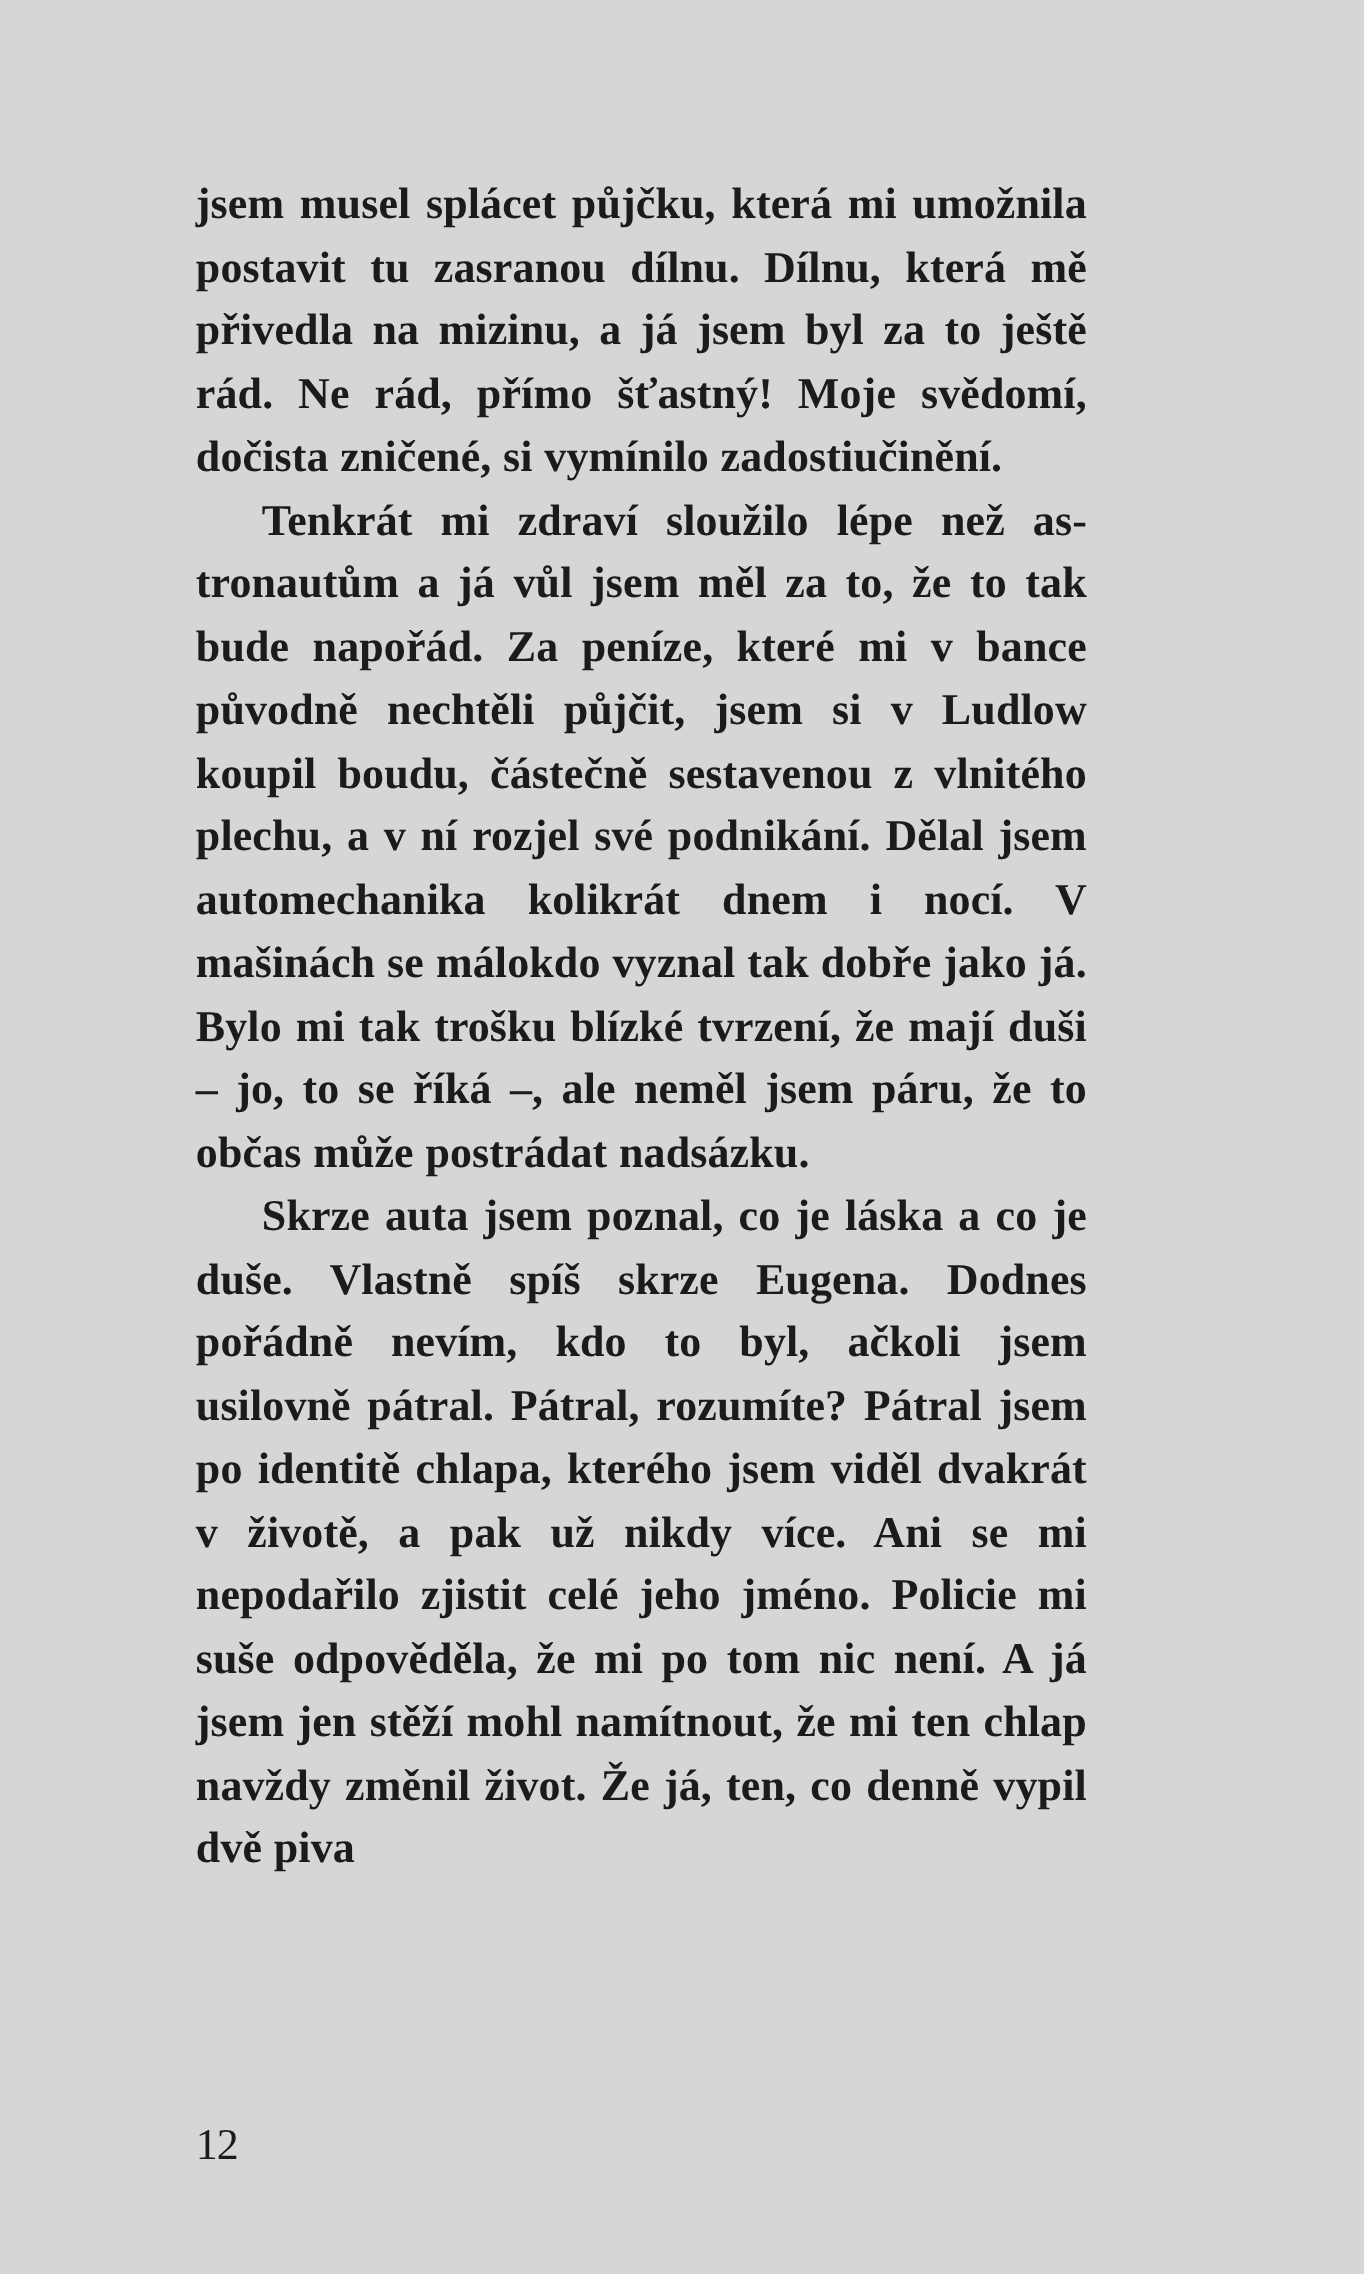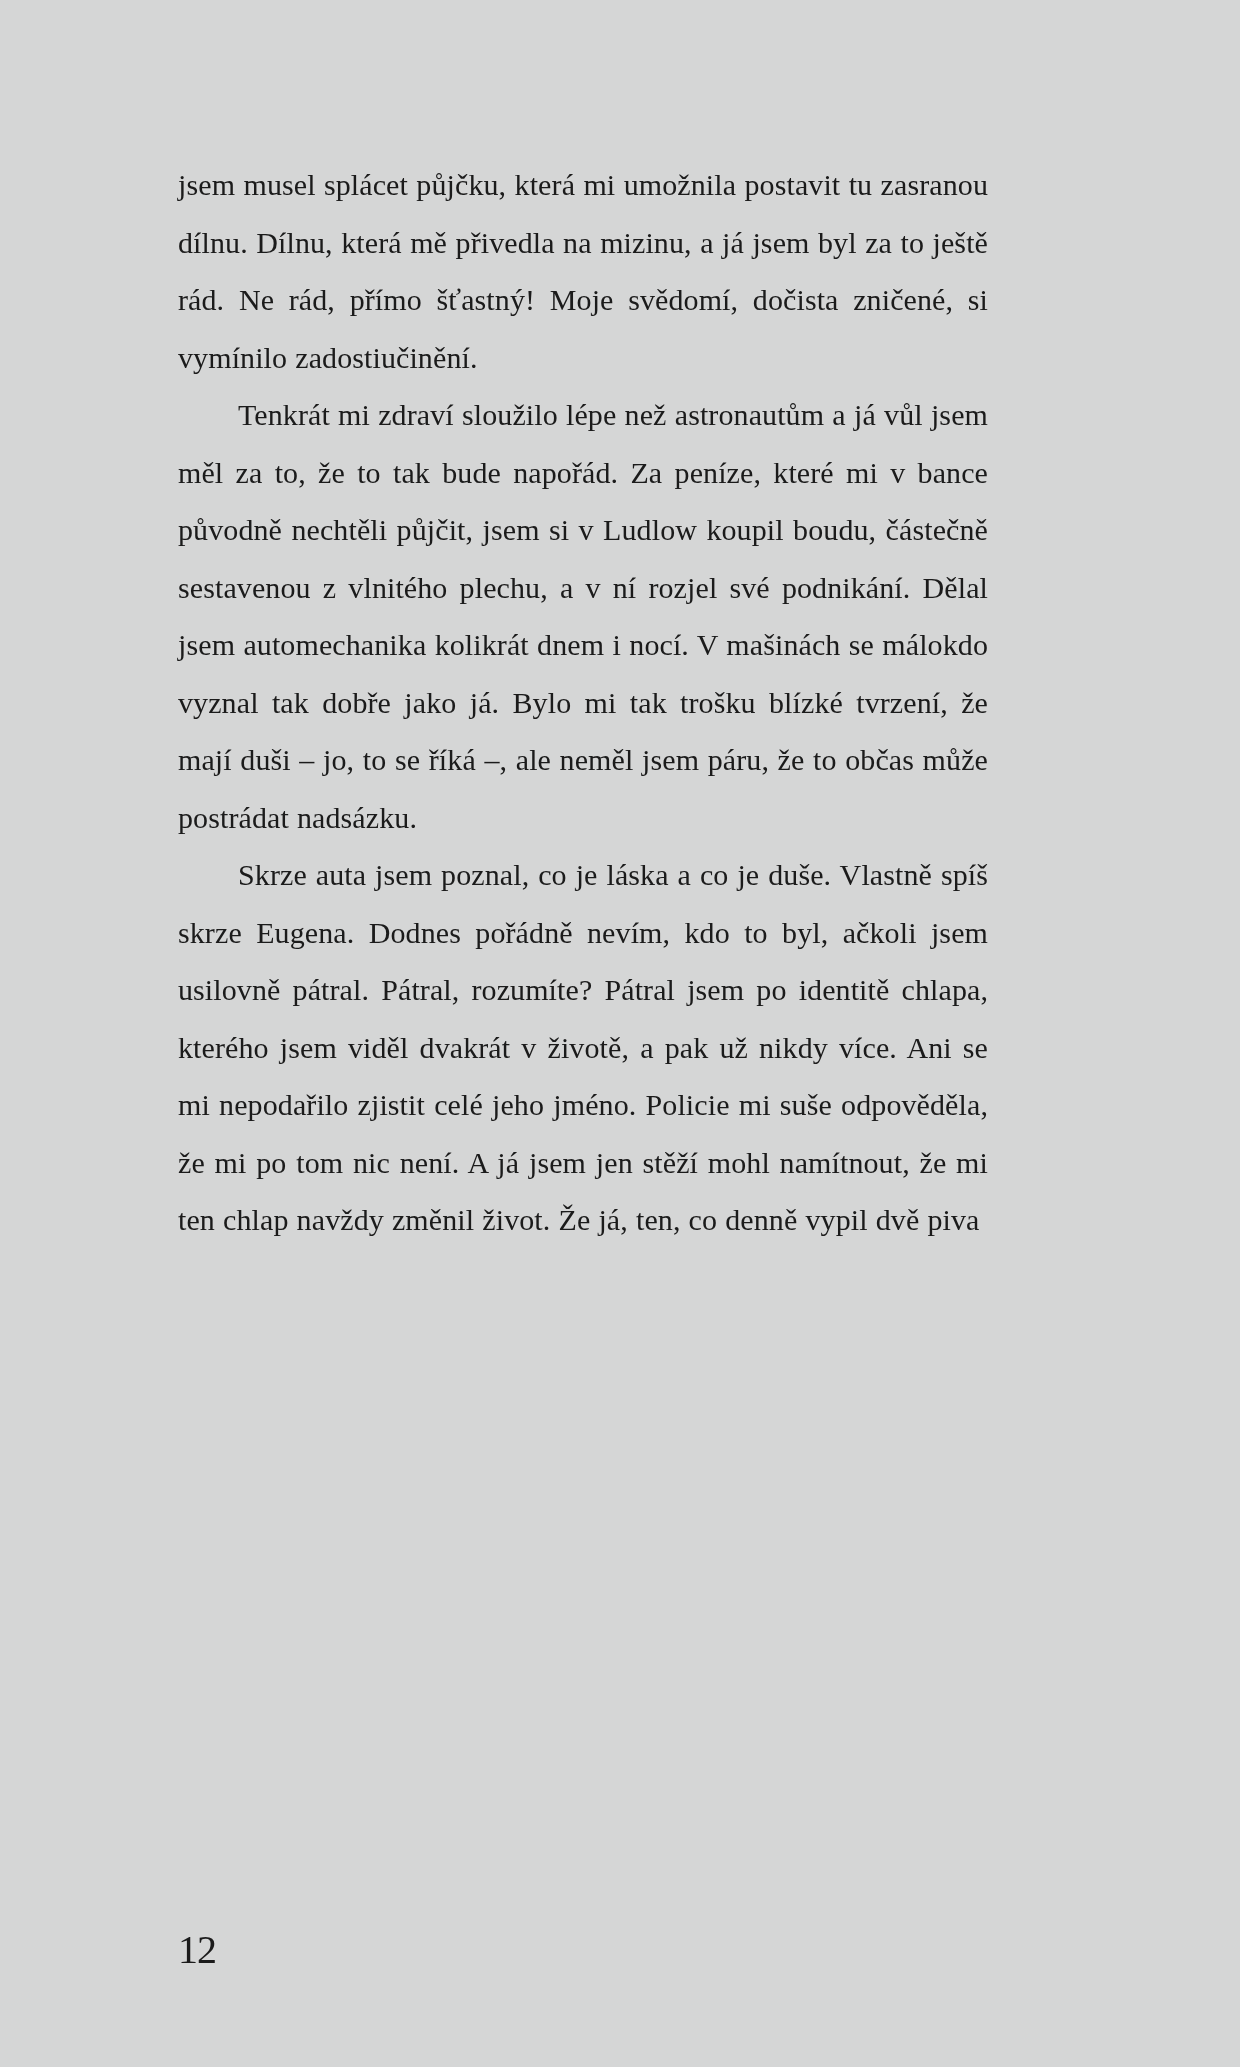--- a/index.html
+++ b/index.html
@@ -23,25 +23,26 @@
   .text-block {
     position: absolute;
     left: 178px;
     top: 156px;
     width: 810px;
   }
   .para {
     margin: 0;
     text-align: justify;
     text-justify: inter-word;
-    font-size: 30px;
+    font-size: 40px;
     line-height: 57.5px;
     letter-spacing: 0.1px;
     hyphens: manual;
     word-spacing: 0.5px;
+    font-weight: bold;
   }
   .para + .para {
     text-indent: 60px;
   }
   .folio {
     position: absolute;
     left: 178px;
     top: 1930px;
     font-size: 40px;
     line-height: 1;

